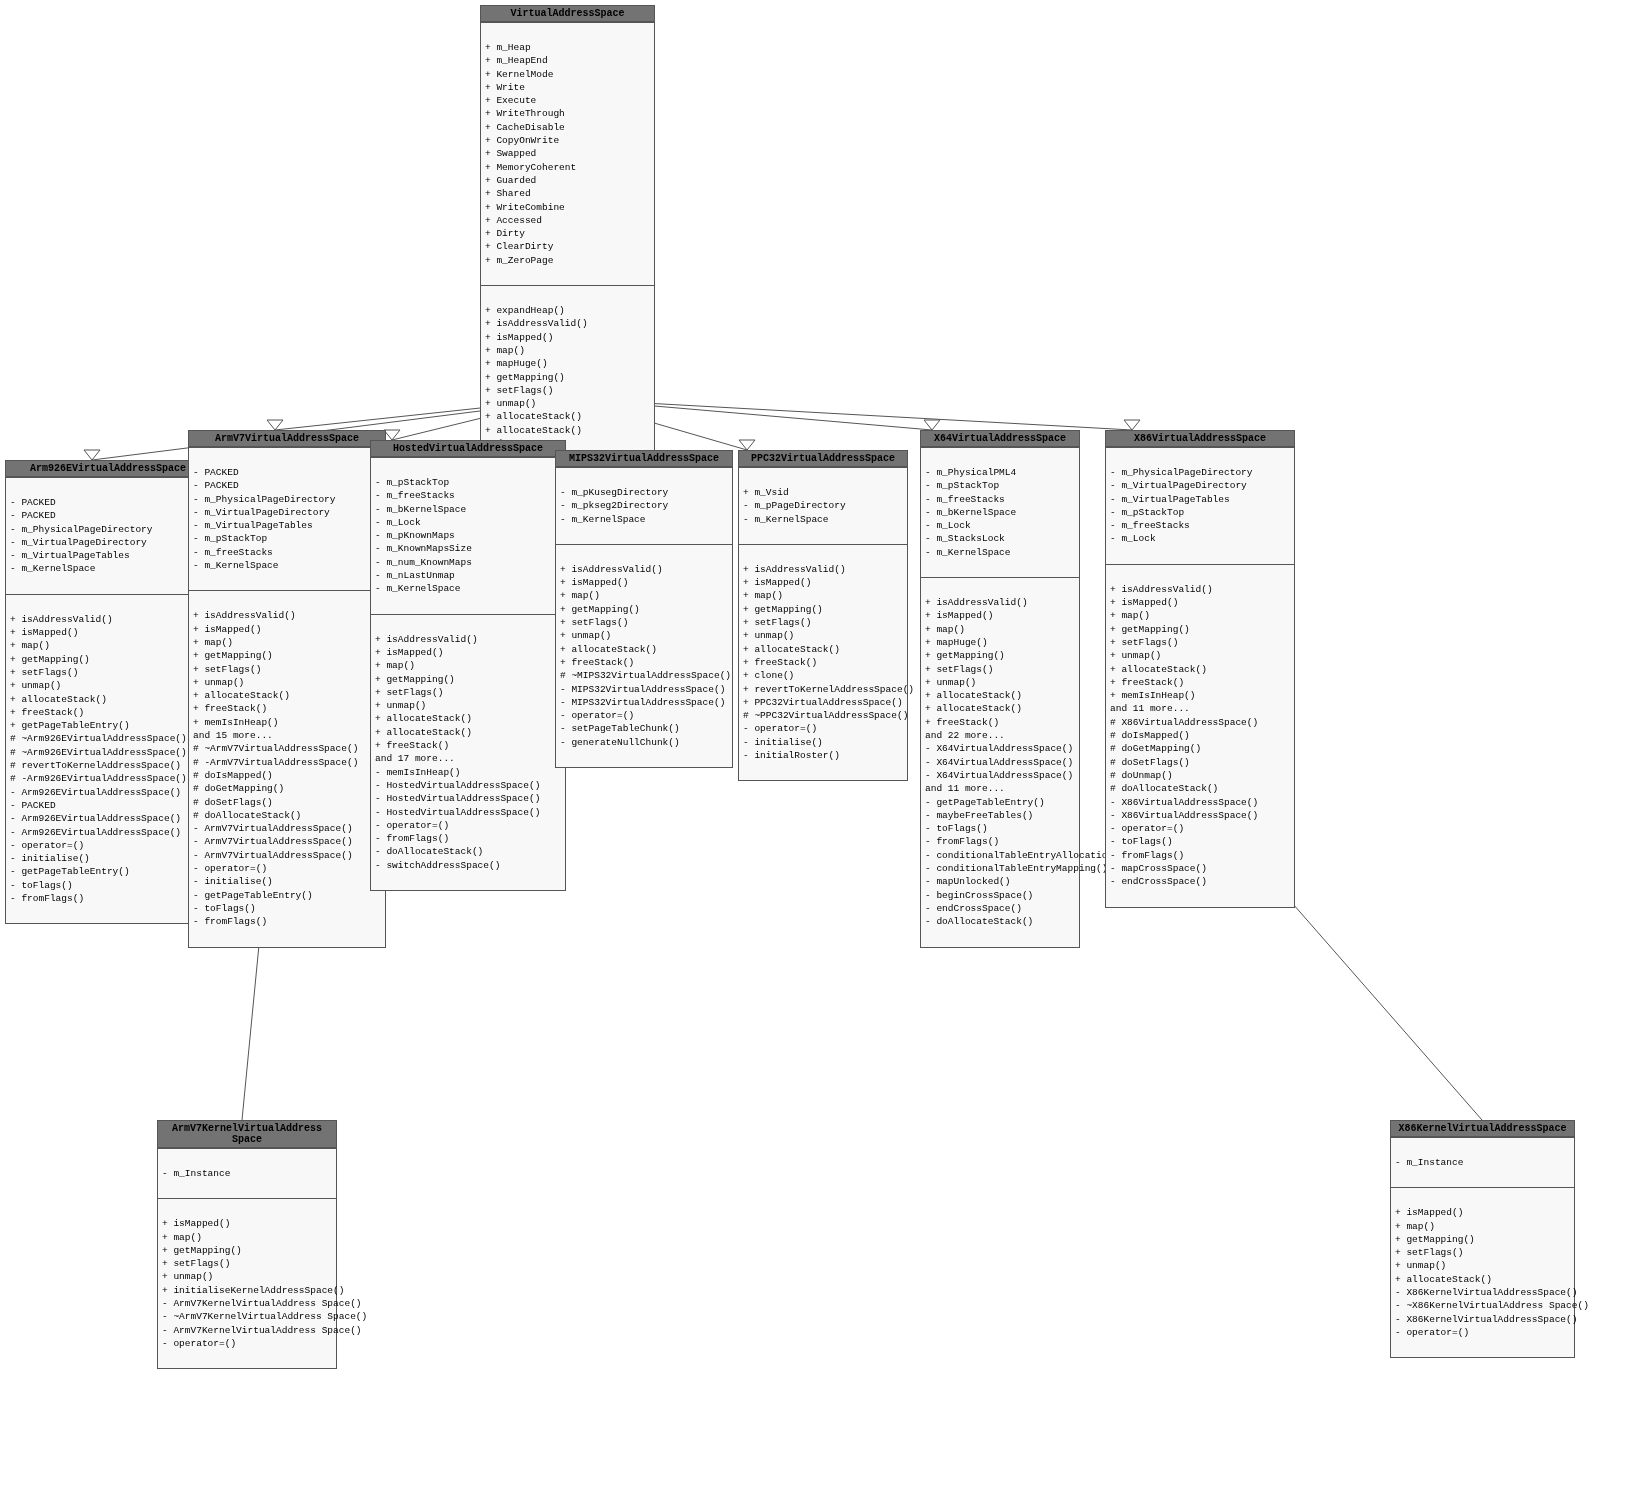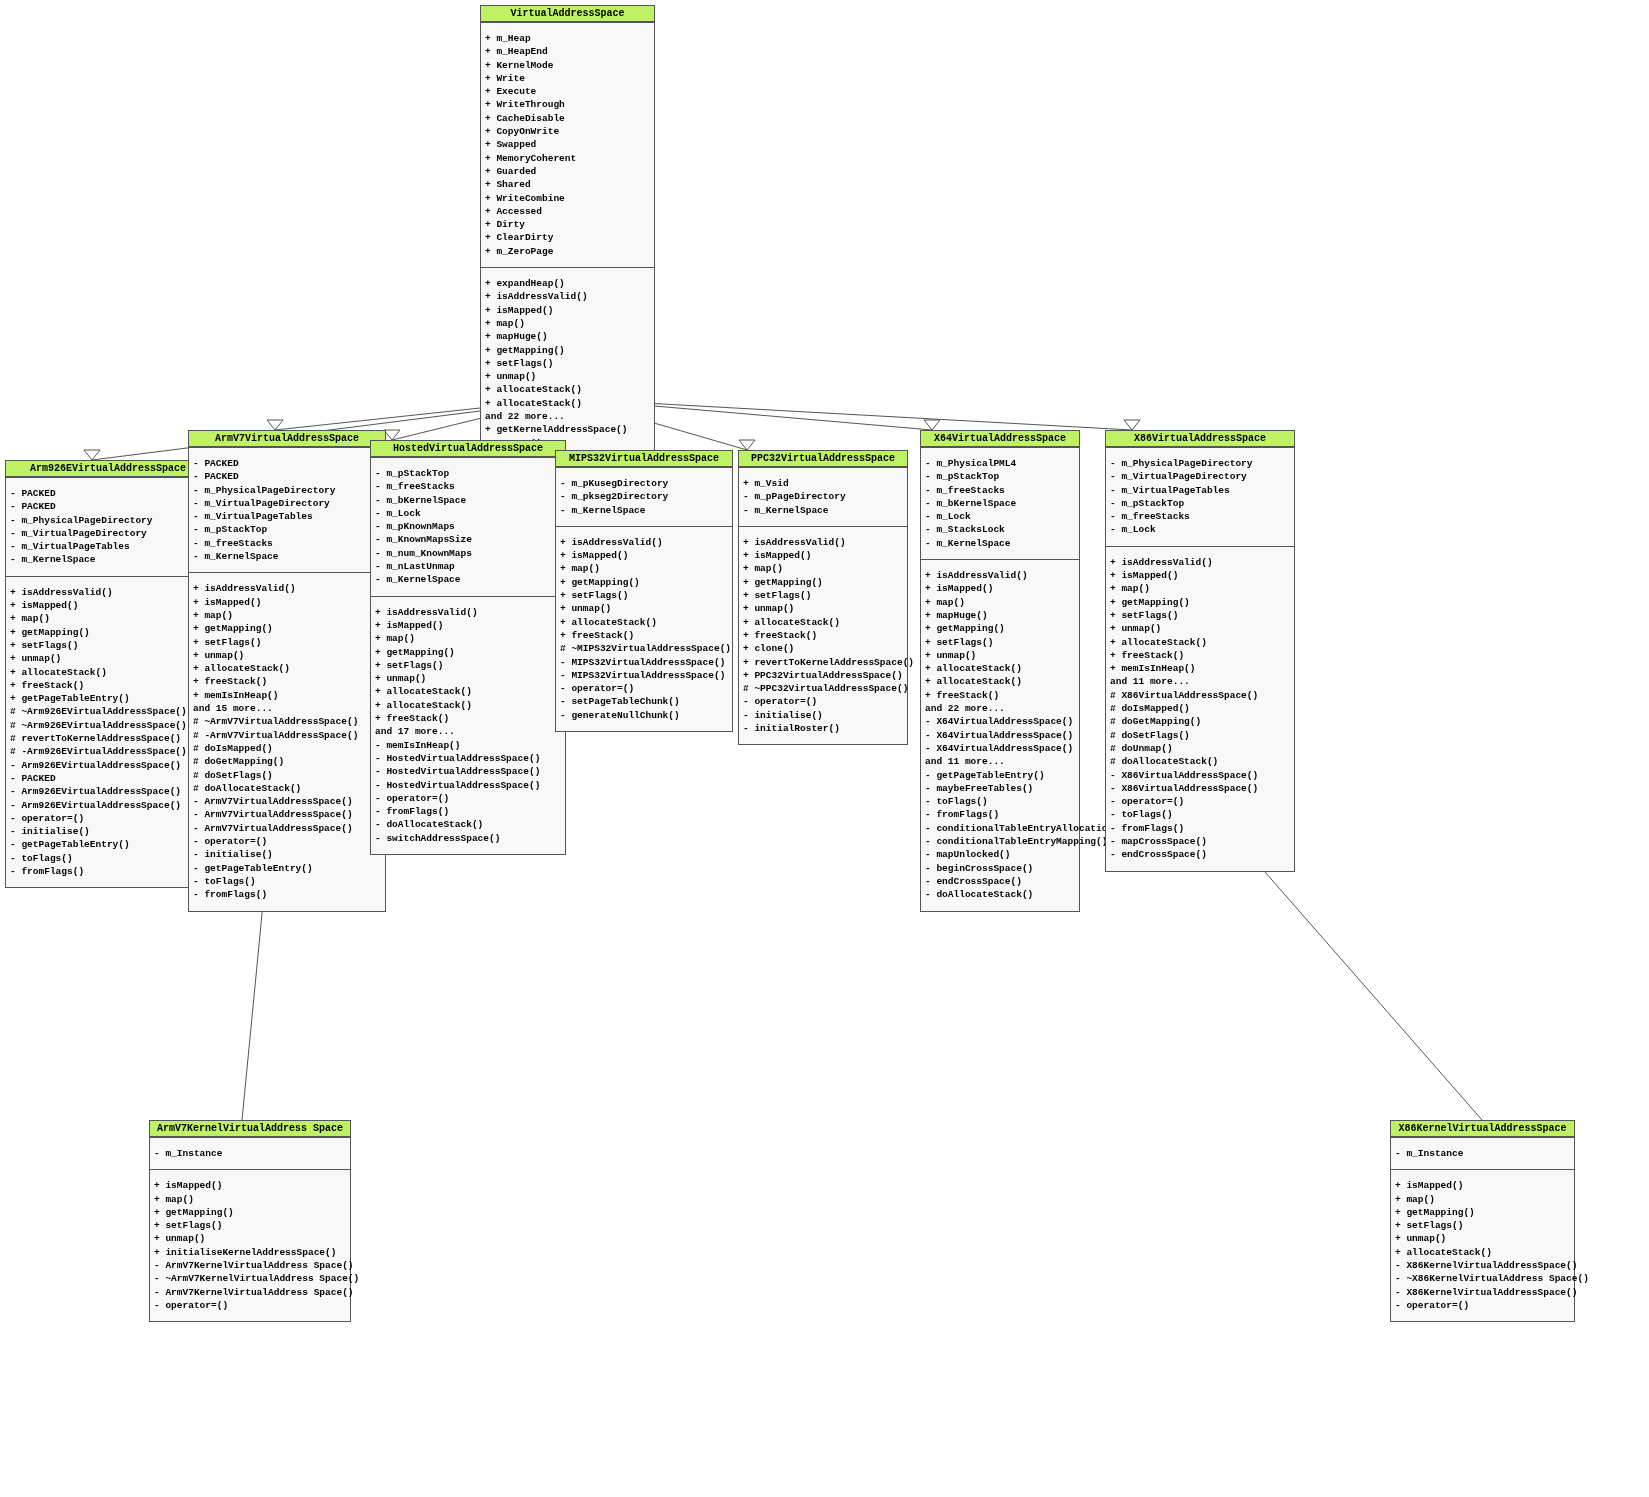--- a/index.html
+++ b/index.html
@@ -17,31 +17,30 @@
       width: 1649px;
       height: 1497px;
     }
     .uml-box {
       position: absolute;
       border: 1px solid #555;
       background: #f8f8f8;
       text-align: left;
     }
     .uml-box .uml-title {
-      background: #bef264;
+      background: #737373;
       border-bottom: 1px solid #555;
       padding: 2px 4px;
       font-weight: bold;
       text-align: center;
       font-size: 10px;
     }
     .uml-box .uml-section {
       border-top: 1px solid #555;
-      padding: 9px 4px;
-      font-weight: bold;
+      padding: 18px 4px;
     }
     .uml-box .uml-section:first-of-type {
       border-top: none;
     }
     .uml-item {
       display: block;
       white-space: nowrap;
       line-height: 1.4;
       font-size: 9.5px;
     }
@@ -363,21 +362,21 @@
       <span class="uml-item">- X86VirtualAddressSpace()</span>
       <span class="uml-item">- X86VirtualAddressSpace()</span>
       <span class="uml-item">- operator=()</span>
       <span class="uml-item">- toFlags()</span>
       <span class="uml-item">- fromFlags()</span>
       <span class="uml-item">- mapCrossSpace()</span>
       <span class="uml-item">- endCrossSpace()</span>
     </div>
   </div>
 
-  <div class="uml-box" style="left:149px; top:1120px; width:202px;">
+  <div class="uml-box" style="left:157px; top:1120px; width:180px;">
     <div class="uml-title">ArmV7KernelVirtualAddress Space</div>
     <div class="uml-section">
       <span class="uml-item">- m_Instance</span>
     </div>
     <div class="uml-section">
       <span class="uml-item">+ isMapped()</span>
       <span class="uml-item">+ map()</span>
       <span class="uml-item">+ getMapping()</span>
       <span class="uml-item">+ setFlags()</span>
       <span class="uml-item">+ unmap()</span>

